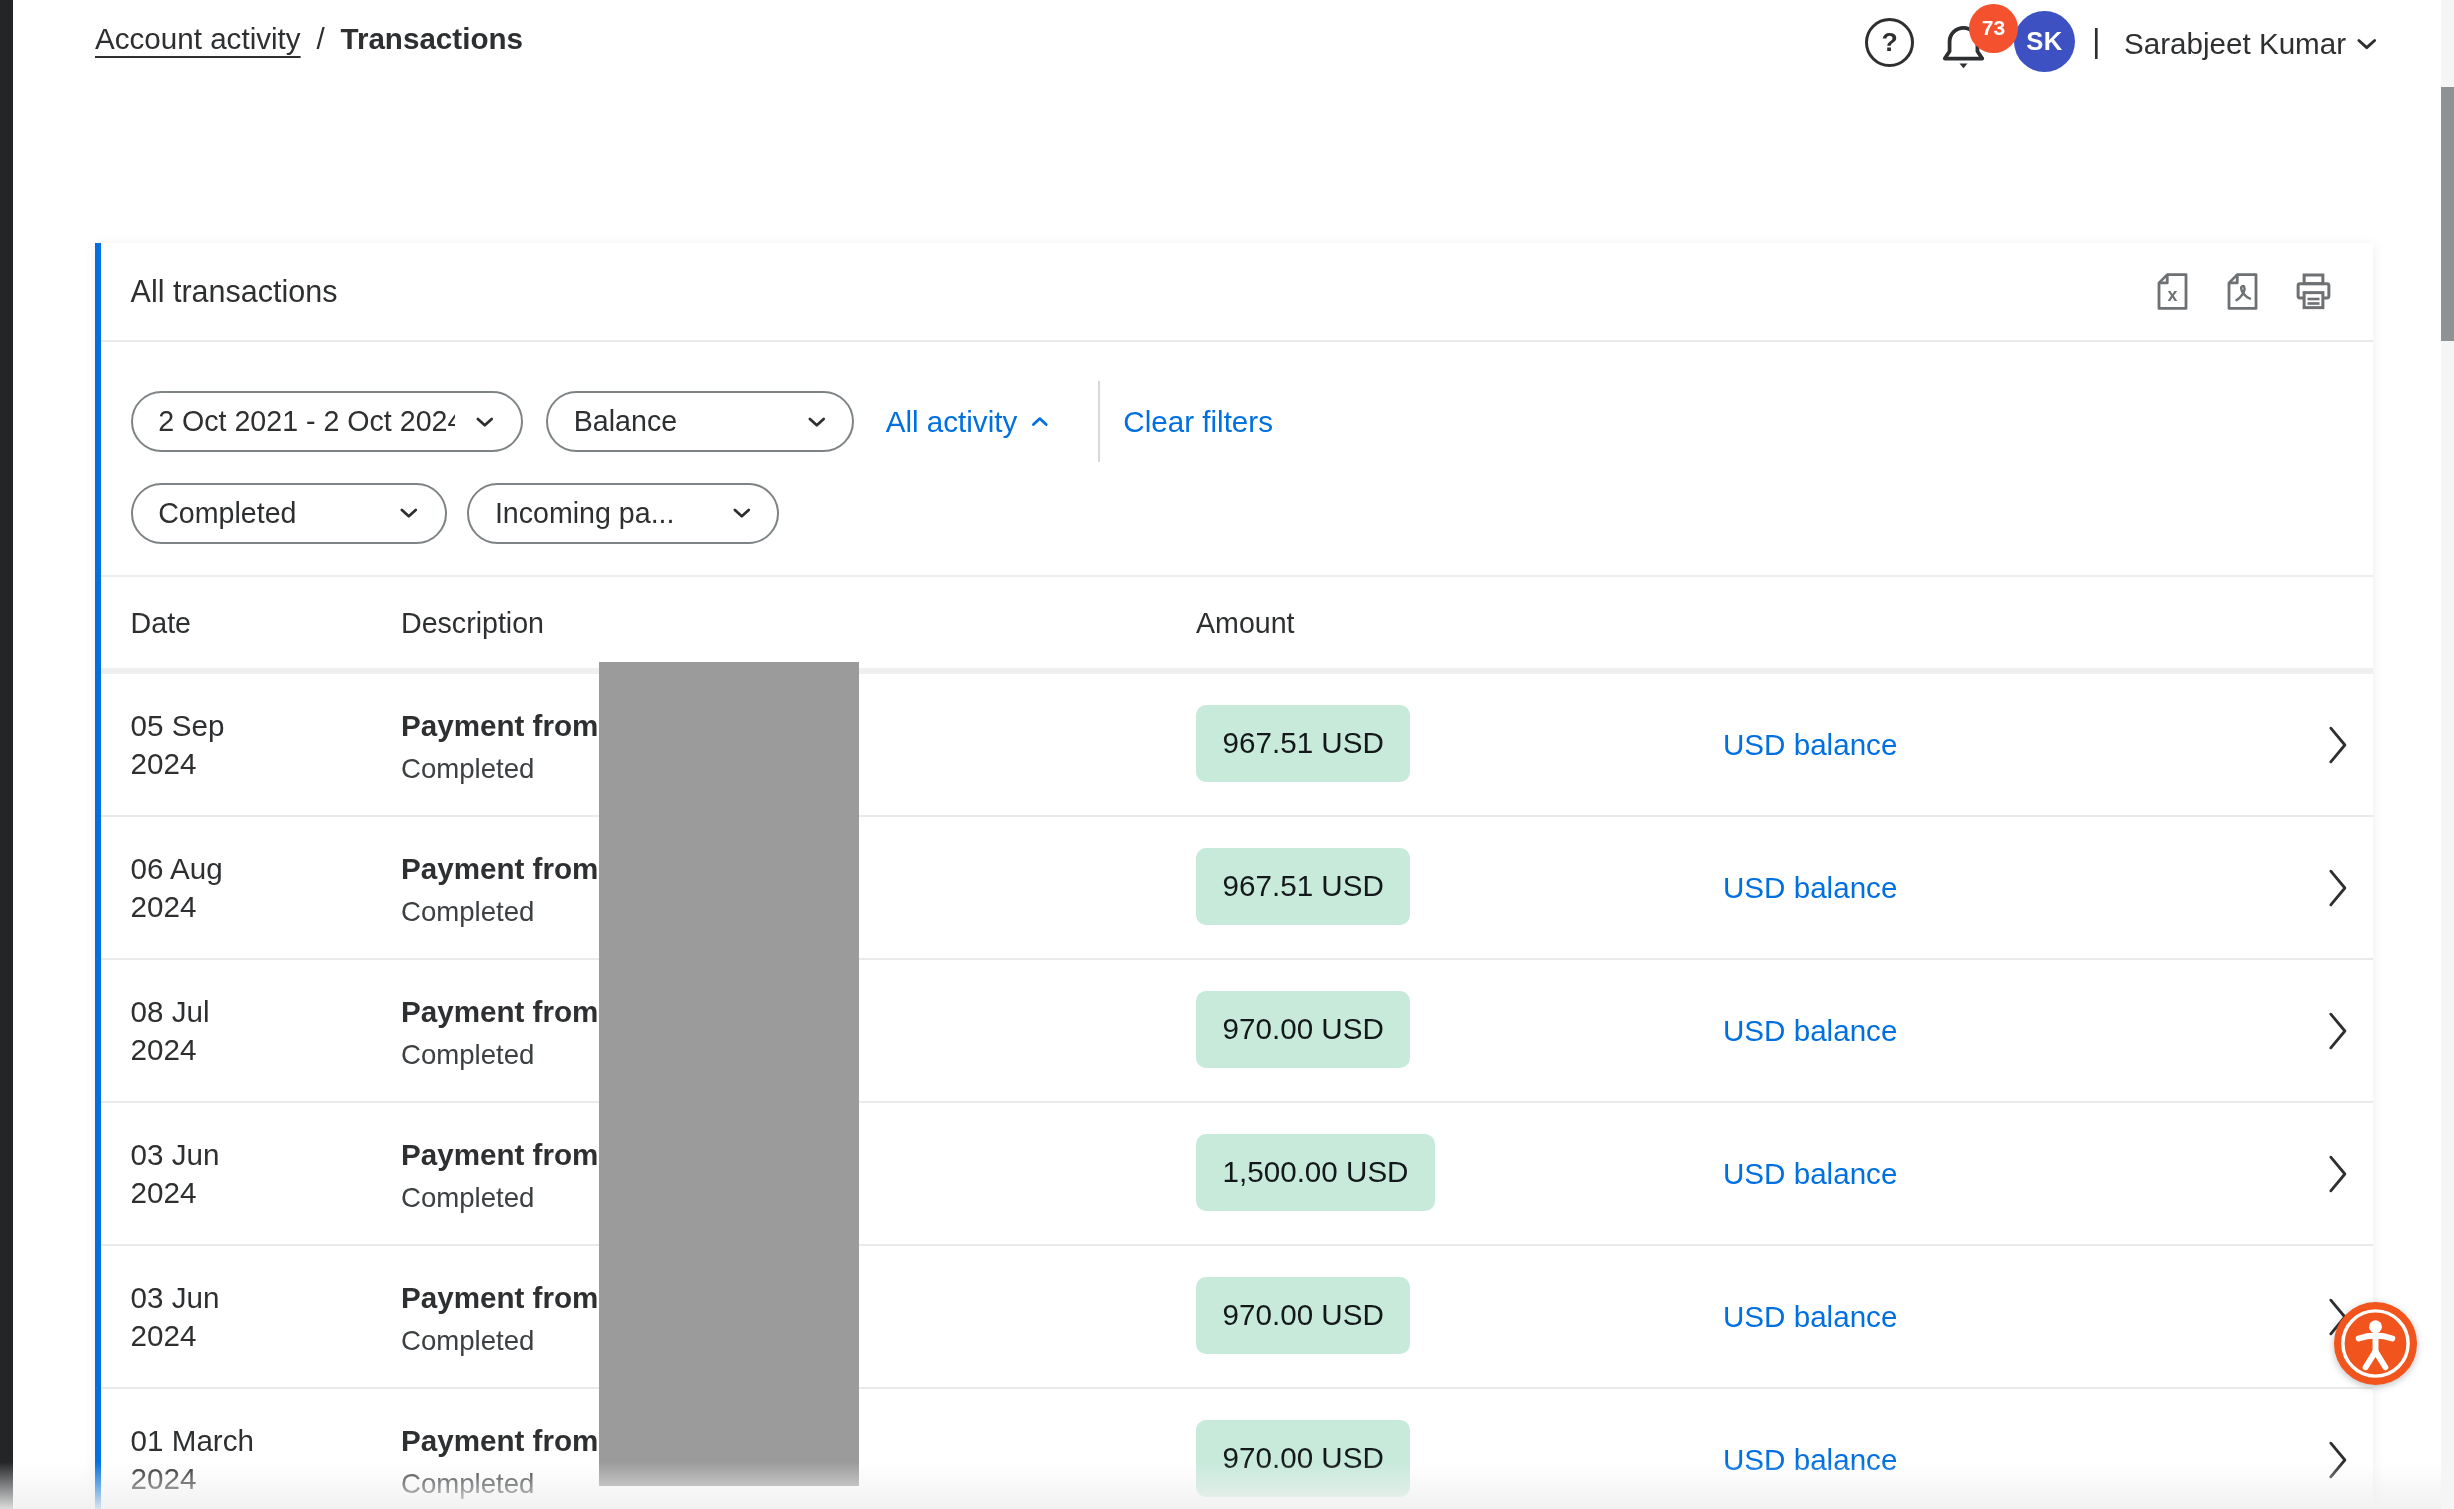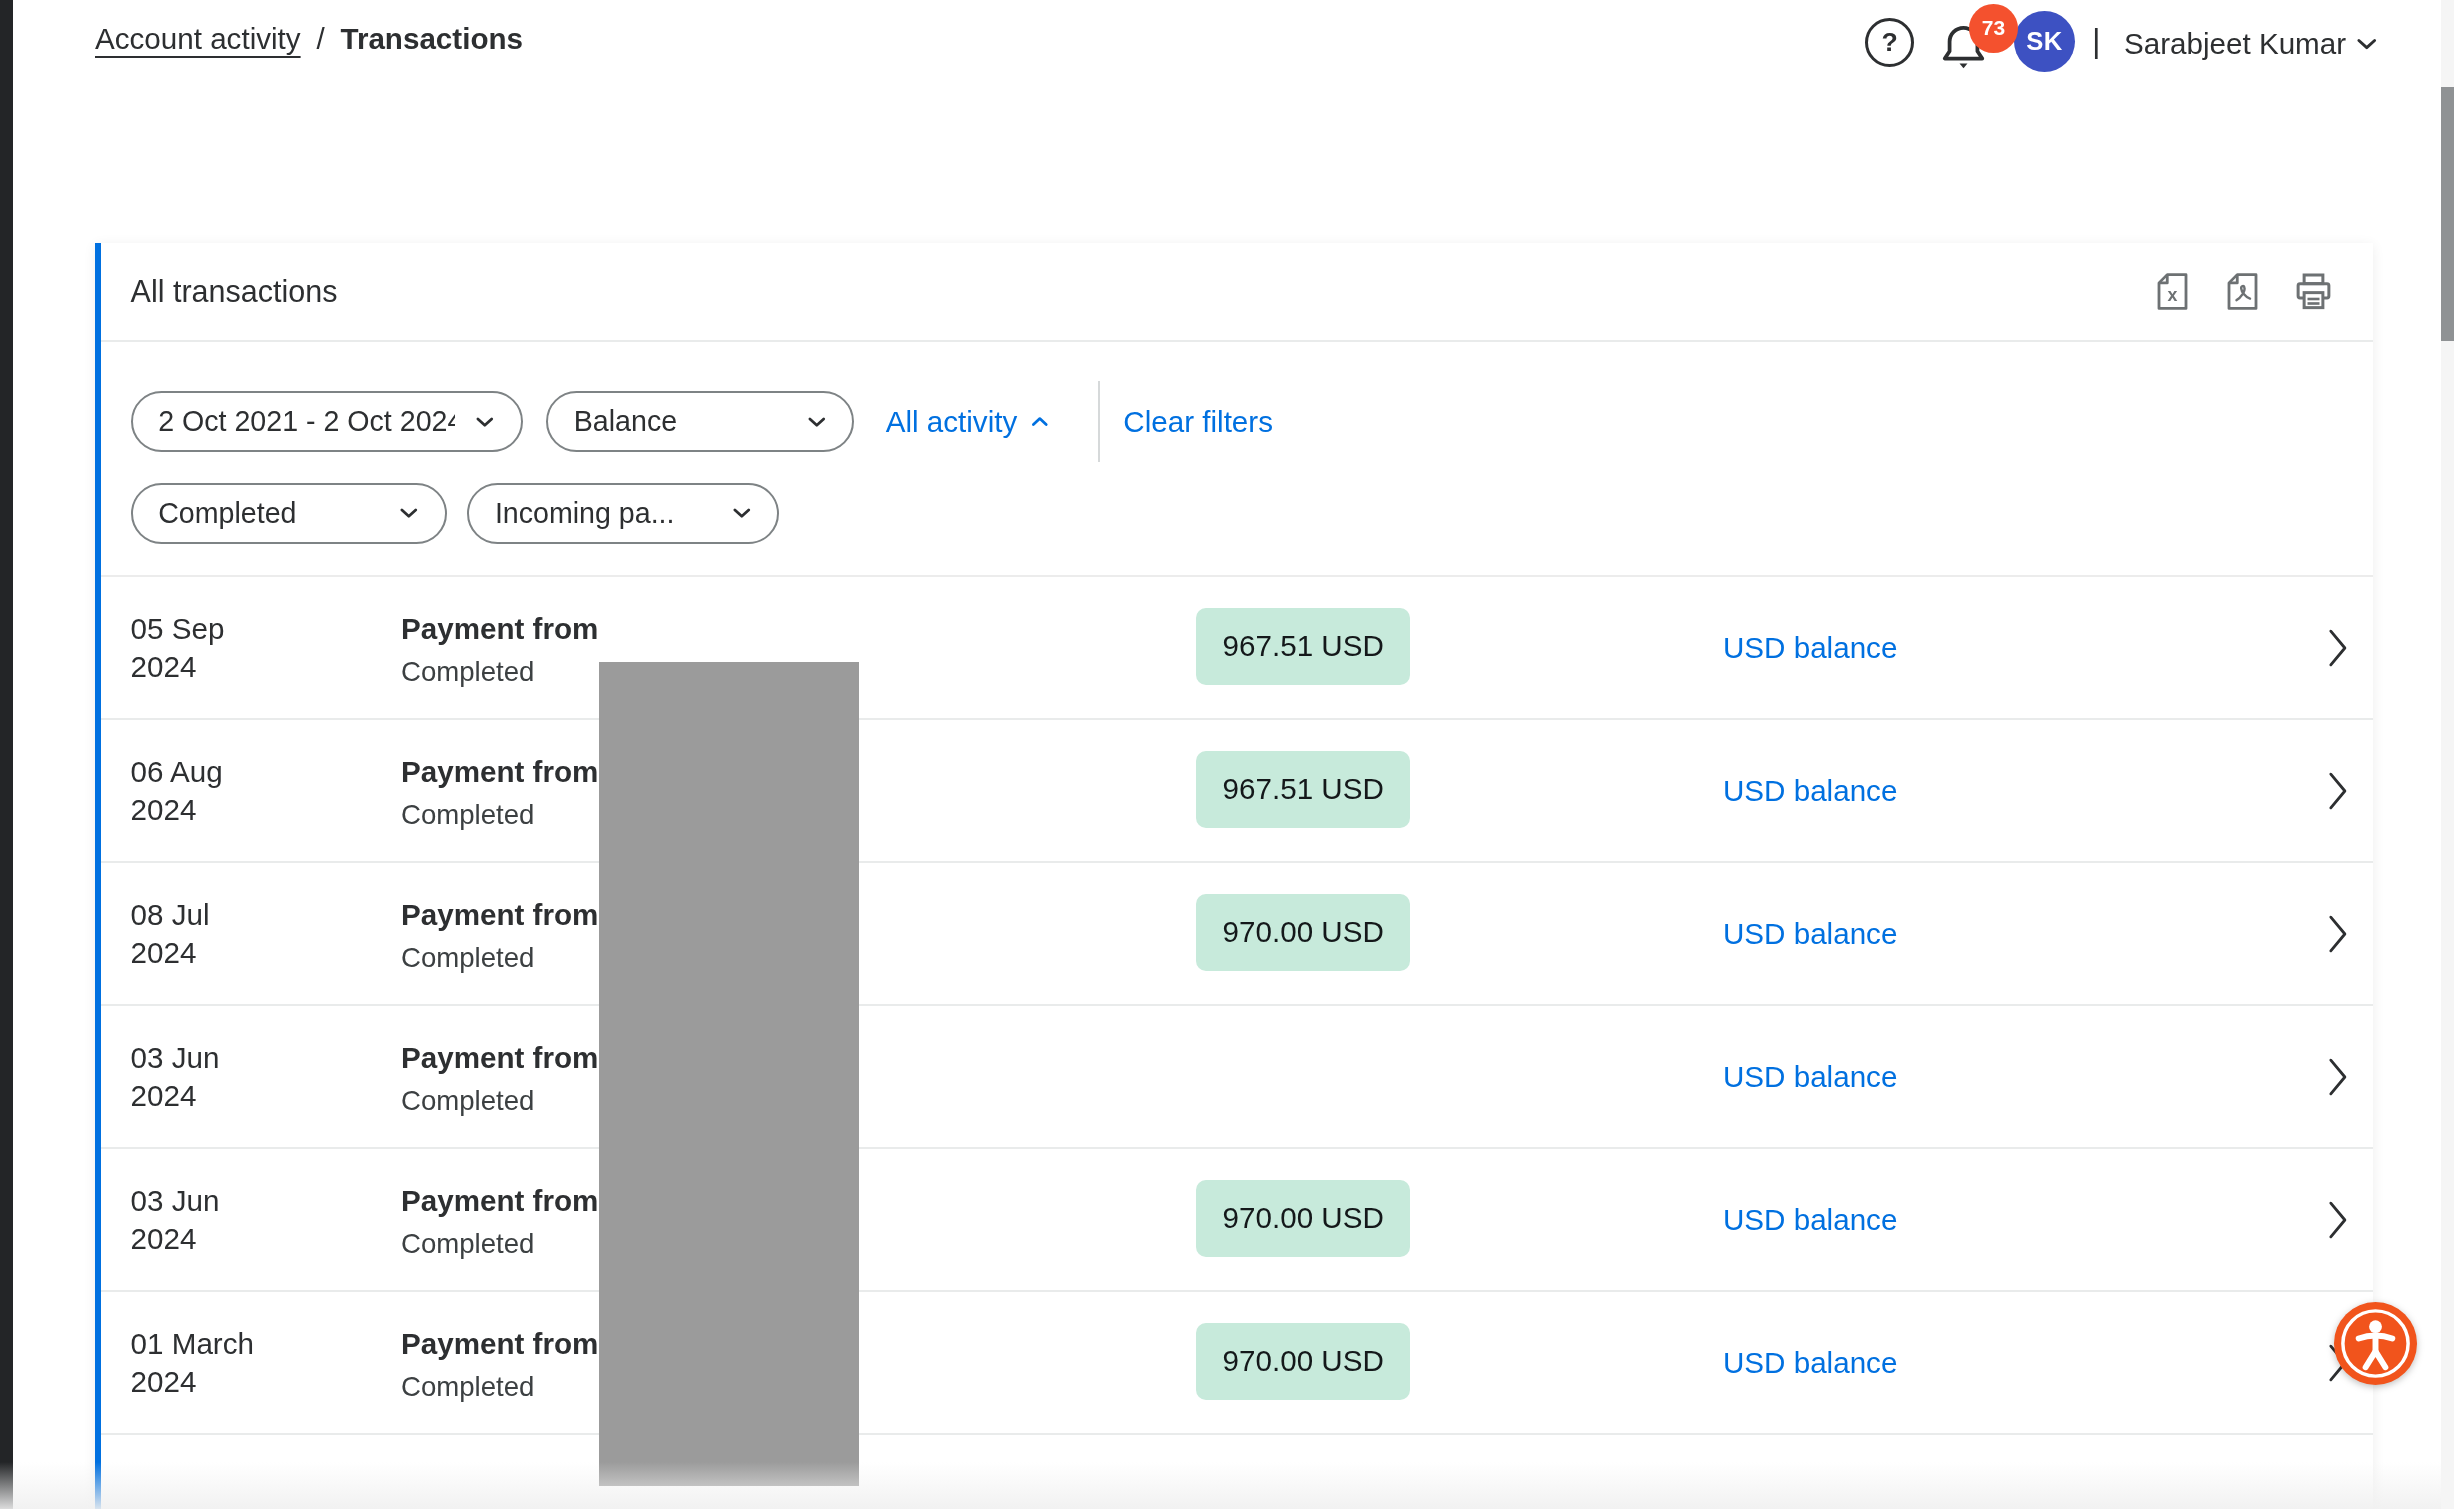--- a/index.html
+++ b/index.html
@@ -208,20 +208,25 @@
         </button>
         <button class="pill pill-type">
           <span class="label">Incoming pa...</span>
           <svg width="27.6" height="27.6" viewBox="0 0 24 24">
             <polyline points="6 9.5 12 15 18 9.5" fill="none" stroke="#2d2f31" stroke-width="2.4" stroke-linecap="round" stroke-linejoin="round"></polyline>
           </svg>
         </button>
       </div>
     </div>
 
+    <div class="thead">
+      <span class="th-date">Date</span>
+      <span class="th-desc">Description</span>
+      <span class="th-amount">Amount</span>
+    </div>
 
     <div>
 
       <div class="trow">
         <div class="c-date">
           <div>05 Sep</div>
             <div>2024</div>
         </div>
         <div class="c-desc-title">Payment from</div>
         <div class="c-desc-status">Completed</div>
@@ -260,20 +265,21 @@
         </svg>
       </div>
 
       <div class="trow">
         <div class="c-date">
           <div>03 Jun</div>
             <div>2024</div>
         </div>
         <div class="c-desc-title">Payment from</div>
         <div class="c-desc-status">Completed</div>
+        <span class="amount-badge">1,500.00 USD</span>
         <a class="balance-link">USD balance</a>
         <svg class="row-chev" viewBox="0 0 14 28">
           <polyline points="2 2 12 14 2 26" fill="none" stroke="#2d2f31" stroke-width="2" stroke-linecap="round" stroke-linejoin="round"></polyline>
         </svg>
       </div>
 
       <div class="trow">
         <div class="c-date">
           <div>03 Jun</div>
             <div>2024</div>

